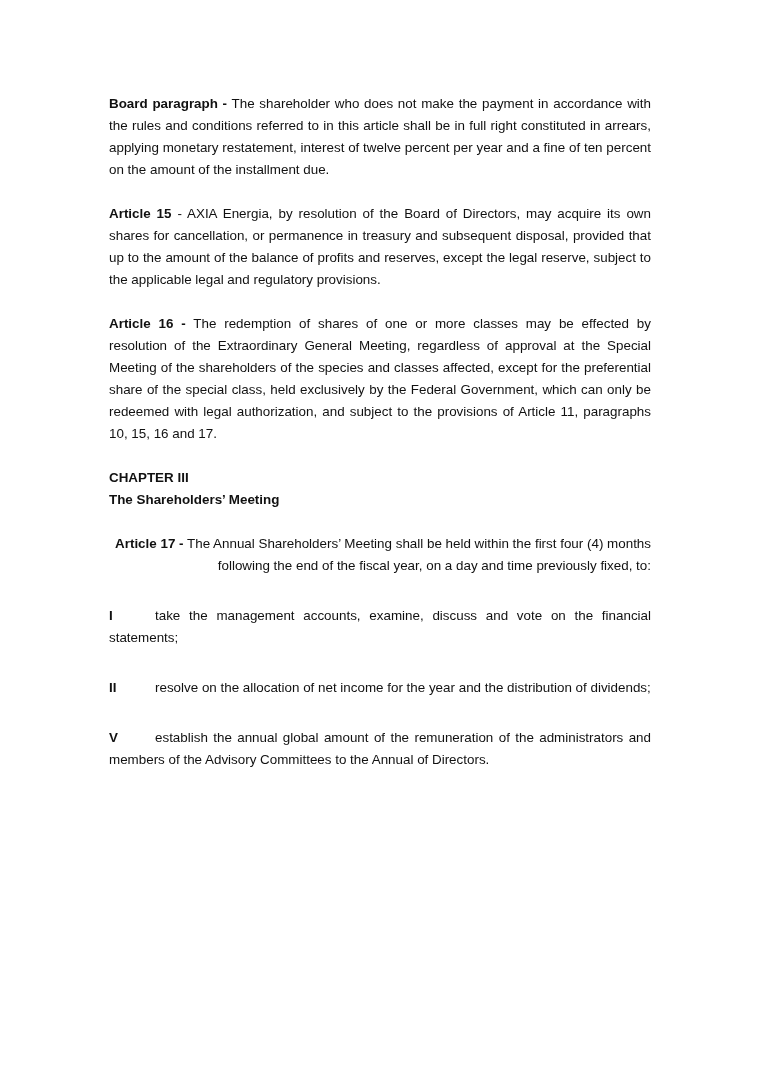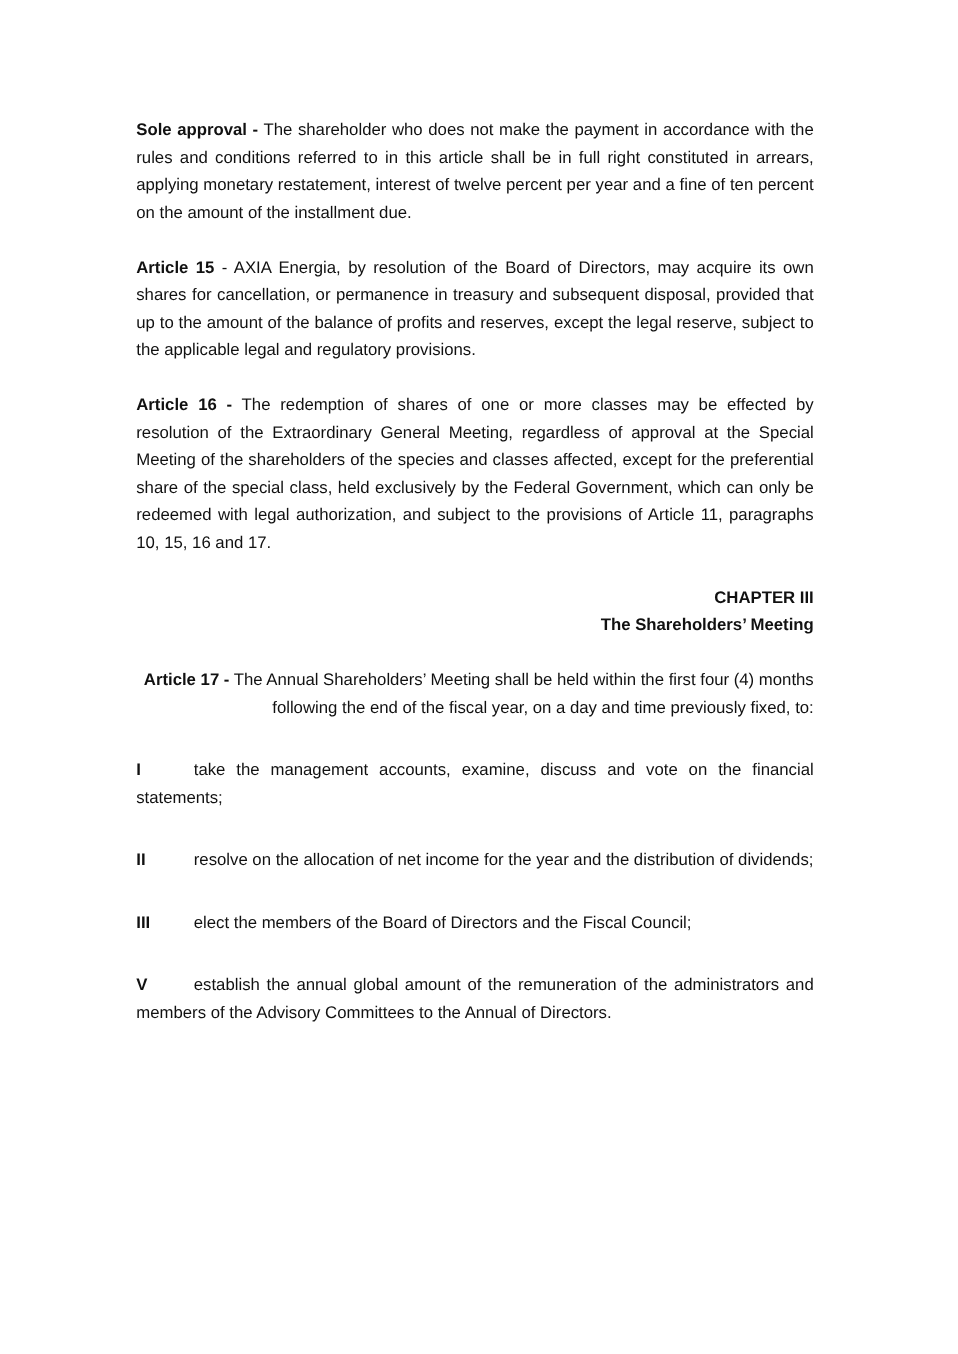--- a/index.html
+++ b/index.html
@@ -23,21 +23,21 @@
       top: 93px;
       width: 542px;
     }
     p {
       margin: 0;
       text-align: justify;
     }
     .para { margin-bottom: 22px; }
     .label { font-weight: bold; }
     .chapter {
-      text-align: right;
+      text-align: left;
       font-weight: bold;
       margin-bottom: 22px;
     }
     .chapter div { line-height: 22px; }
     .item {
       margin-bottom: 22px;
       text-align: justify;
       margin-top: 28px;
     }
     .item .num {
@@ -46,21 +46,21 @@
       width: 46px;
     }
     .left { text-align: right; }
   </style>
 </head>
 <body>
 
 <div class="page">
 
   <p class="para">
-    <span class="label">Sole approval -</span><span> The shareholder who does not make the payment in accordance with the rules and conditions referred to in this article shall be in full right constituted in arrears, applying monetary restatement, interest of twelve percent per year and a fine of ten percent on the amount of the installment due.</span>
+    <span class="label">Board paragraph -</span><span> The shareholder who does not make the payment in accordance with the rules and conditions referred to in this article shall be in full right constituted in arrears, applying monetary restatement, interest of twelve percent per year and a fine of ten percent on the amount of the installment due.</span>
   </p>
 
 
   <p class="para">
     <span class="label">Article 15</span><span> - AXIA Energia, by resolution of the Board of Directors, may acquire its own shares for cancellation, or permanence in treasury and subsequent disposal, provided that up to the amount of the balance of profits and reserves, except the legal reserve, subject to the applicable legal and regulatory provisions.</span>
   </p>
 
   <p class="para">
     <span class="label">Article 16 -</span><span> The redemption of shares of one or more classes may be effected by resolution of the Extraordinary General Meeting, regardless of approval at the Special Meeting of the shareholders of the species and classes affected, except for the preferential share of the special class, held exclusively by the Federal Government, which can only be redeemed with legal authorization, and subject to the provisions of Article 11, paragraphs 10, 15, 16 and 17.</span>
   </p>
@@ -75,22 +75,19 @@
   </p>
 
   <p class="item">
     <span class="num">I</span><span>take the management accounts, examine, discuss and vote on the financial statements;</span>
   </p>
 
   <p class="item">
     <span class="num">II</span><span>resolve on the allocation of net income for the year and the distribution of dividends;</span>
   </p>
 
-  <p class="item">
-    <span class="num">III</span><span>elect the members of the Board of Directors and the Fiscal Council;</span>
-  </p>
 
 
   <p class="item">
     <span class="num">V</span><span>establish the annual global amount of the remuneration of the administrators and members of the Advisory Committees to the Annual of Directors.</span>
   </p>
 
 </div>
 
 </body></html>

